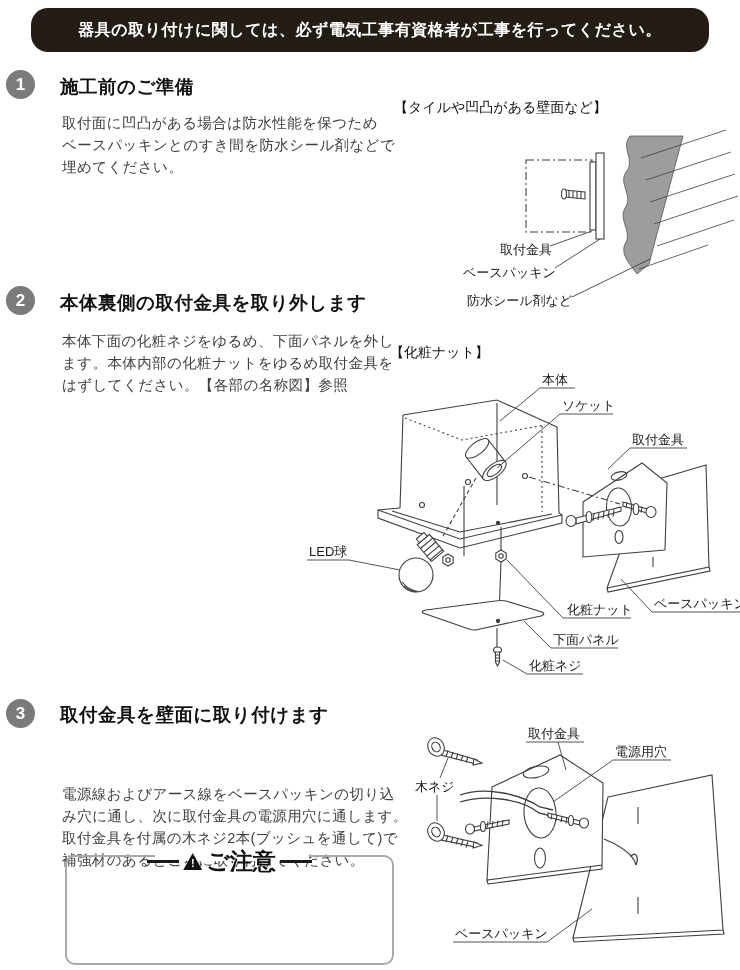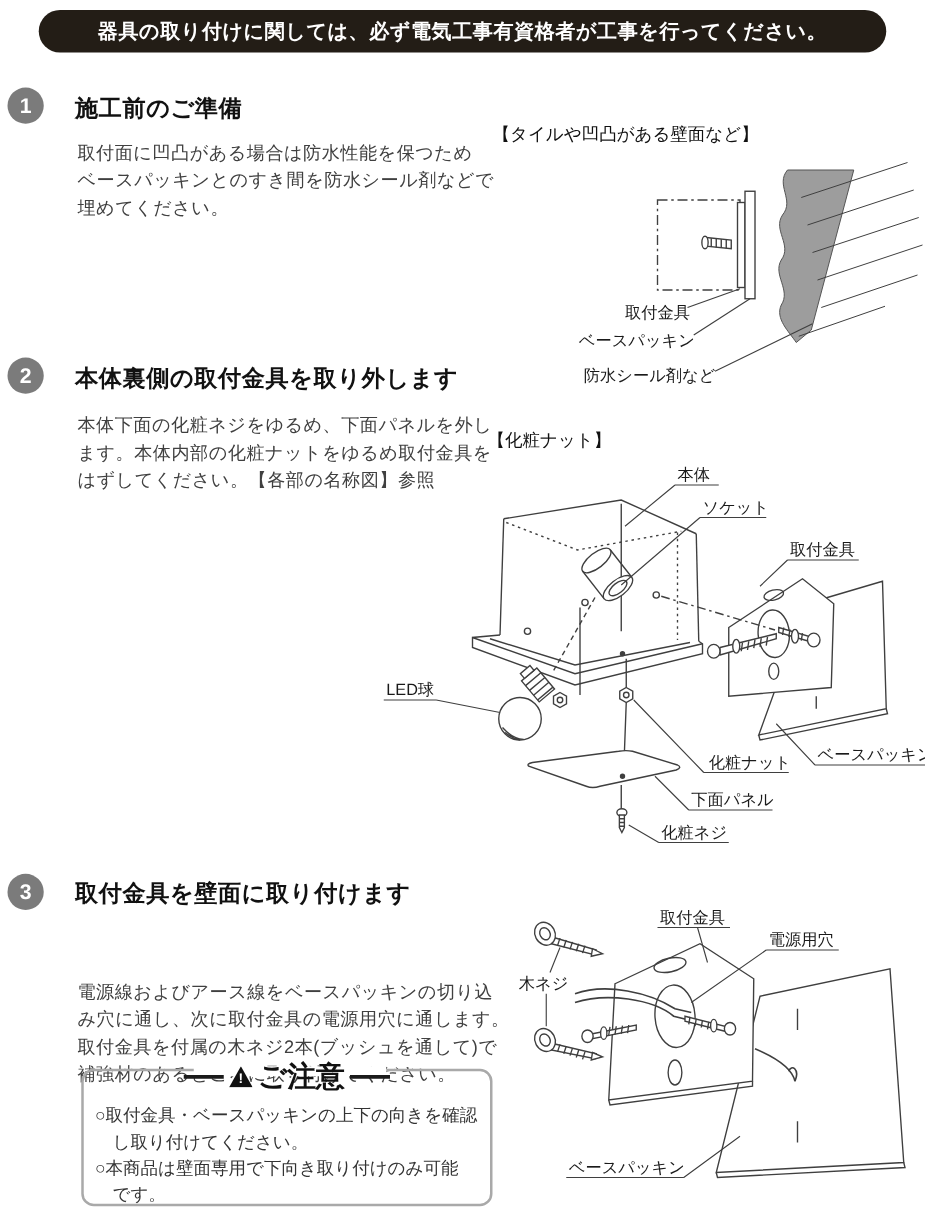--- a/index.html
+++ b/index.html
@@ -1,19 +1,19 @@
 <!DOCTYPE html>
 <html><head>
 <meta charset="utf-8">
 <style>
   *{margin:0;padding:0;box-sizing:border-box}
   html,body{width:740px;height:970px}
   body{position:relative;background:#fff;font-family:"Liberation Sans","DejaVu Sans",sans-serif;color:#3a3a3a;overflow:hidden}
   .abs{position:absolute}
-  .banner{left:31px;top:8px;width:678px;height:34px;background:#231d16;border-radius:17px;
+  .banner{left:31px;top:8px;width:678px;height:44px;background:#231d16;border-radius:17px;
     display:flex;align-items:center;justify-content:center;color:#fff;font-weight:bold;
     font-size:16px;letter-spacing:.5px}
   .badge{width:29px;height:29px;border-radius:50%;background:#7b7b7b;color:#fff;font-weight:bold;
     font-size:17px;display:flex;align-items:center;justify-content:center}
   .sec-title{font-size:18.5px;font-weight:bold;color:#111;letter-spacing:.5px}
   .body-text{font-size:14.5px;line-height:22px;white-space:pre-line;color:#404040;letter-spacing:.4px}
   .fig-title{font-size:14px;font-weight:normal;color:#111}
   svg{position:absolute;overflow:visible}
   svg text{font-family:"Liberation Sans","DejaVu Sans",sans-serif;font-size:13px;fill:#1a1a1a}
   .caution{left:65px;top:855px;width:329px;height:110px;border:2.5px solid #a9a9a9;border-radius:10px}
@@ -254,19 +254,13 @@
 <div class="abs caution">
   <div class="caution-mask"></div>
   <div class="caution-head">
     <span class="caution-rule"></span>
     <span class="warn-tri">
       <span>!</span>
     </span>
     <span class="caution-title">ご注意</span>
     <span class="caution-rule"></span>
   </div>
-  <div class="caution-items">
-    <div class="caution-item">○取付金具・ベースパッキンの上下の向きを確認
-し取り付けてください。</div>
-    <div class="caution-item">○本商品は壁面専用で下向き取り付けのみ可能
-です。</div>
-  </div>
 </div>
 
 </body></html>

